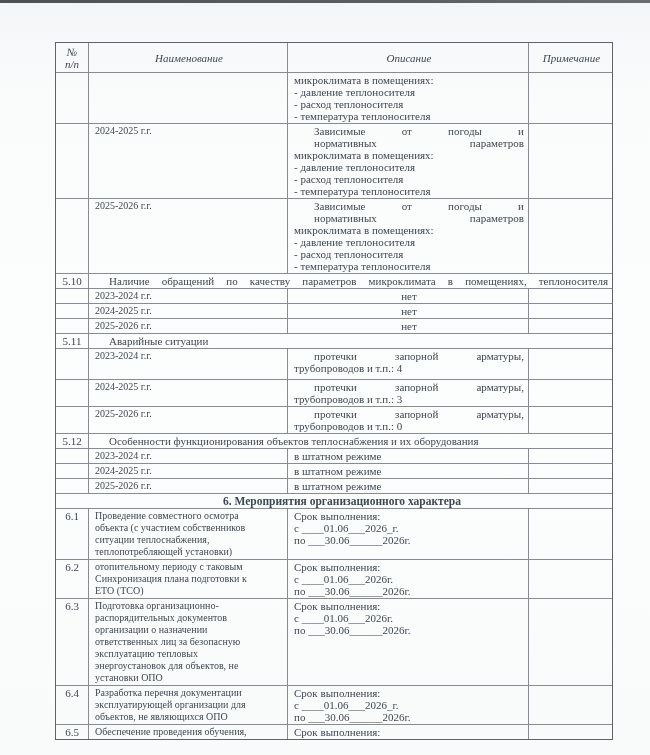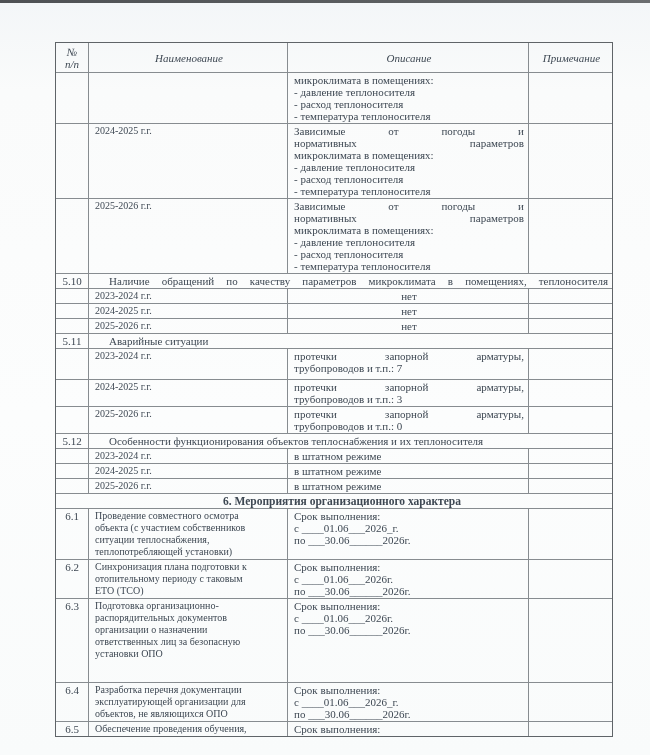--- a/index.html
+++ b/index.html
@@ -34,21 +34,21 @@
   .c3{flex:1 1 auto;}
   .cmerged234{flex:1 1 auto;}
   .cmergedfull{flex:1 1 auto;text-align:center;}
   .header-row{min-height:30px;}
   .header-row .cell{
     font-style:italic;text-align:center;
     display:flex;align-items:center;justify-content:center;
     white-space:pre-line;font-size:11px;
   }
   .line{display:block;}
-  .jline{text-align:justify;text-align-last:justify;}
+  .jline{text-align:justify;text-align-last:justify;margin-left:20px;}
   .center-text{}
   .fill-text{text-align:justify;text-align-last:justify;}
   .desc-center{text-align:center;}
   .bold{font-weight:bold;font-size:11.5px;}
   .vcenter{display:flex;flex-direction:column;justify-content:center;margin-left:14px;}
 </style>
 </head>
 <body>
 
 <div class="page">
@@ -140,21 +140,21 @@
         <div class="cell c0">5.11</div>
         <div class="cell cmerged234 vcenter center-text">Аварийные ситуации</div>
       </div>
       <div class="row" style="min-height: 31px;">
         <div class="cell c0"></div>
         <div class="cell c1">
           <div class="line">2023-2024 г.г.</div>
         </div>
         <div class="cell c2">
           <div class="line jline">протечки запорной арматуры,</div>
-          <div class="line">трубопроводов и т.п.: 7</div>
+          <div class="line">трубопроводов и т.п.: 4</div>
         </div>
         <div class="cell c3"></div>
       </div>
       <div class="row" style="min-height: 26px;">
         <div class="cell c0"></div>
         <div class="cell c1">
           <div class="line">2024-2025 г.г.</div>
         </div>
         <div class="cell c2">
           <div class="line jline">протечки запорной арматуры,</div>
@@ -168,21 +168,21 @@
           <div class="line">2025-2026 г.г.</div>
         </div>
         <div class="cell c2">
           <div class="line jline">протечки запорной арматуры,</div>
           <div class="line">трубопроводов и т.п.: 0</div>
         </div>
         <div class="cell c3"></div>
       </div>
       <div class="row" style="min-height: 13px;">
         <div class="cell c0">5.12</div>
-        <div class="cell cmerged234 vcenter center-text">Особенности функционирования объектов теплоснабжения и их теплоносителя</div>
+        <div class="cell cmerged234 vcenter center-text">Особенности функционирования объектов теплоснабжения и их оборудования</div>
       </div>
       <div class="row" style="min-height: 13px;">
         <div class="cell c0"></div>
         <div class="cell c1">
           <div class="line">2023-2024 г.г.</div>
         </div>
         <div class="cell c2">
           <div class="line">в штатном режиме</div>
         </div>
         <div class="cell c3"></div>
@@ -221,38 +221,40 @@
         <div class="cell c2">
           <div class="line">Срок выполнения:</div>
           <div class="line">с ____01.06___2026_г.</div>
           <div class="line">по ___30.06______2026г.</div>
         </div>
         <div class="cell c3"></div>
       </div>
       <div class="row" style="min-height: 34px;">
         <div class="cell c0">6.2</div>
         <div class="cell c1">
+          <div class="line">отопительному периоду с таковым</div>
           <div class="line">Синхронизация плана подготовки к</div>
-          <div class="line">отопительному периоду с таковым</div>
           <div class="line">ЕТО (ТСО)</div>
         </div>
         <div class="cell c2">
           <div class="line">Срок выполнения:</div>
           <div class="line">с ____01.06___2026г.</div>
           <div class="line">по ___30.06______2026г.</div>
         </div>
         <div class="cell c3"></div>
       </div>
       <div class="row" style="min-height: 84px; justify-content: flex-end;">
         <div class="cell c0">6.3</div>
         <div class="cell c1">
           <div class="line">Подготовка организационно-</div>
           <div class="line">распорядительных документов</div>
           <div class="line">организации о назначении</div>
           <div class="line">ответственных лиц за безопасную</div>
+          <div class="line">эксплуатацию тепловых</div>
+          <div class="line">энергоустановок для объектов, не</div>
           <div class="line">установки ОПО</div>
         </div>
         <div class="cell c2">
           <div class="line">Срок выполнения:</div>
           <div class="line">с ____01.06___2026г.</div>
           <div class="line">по ___30.06______2026г.</div>
         </div>
         <div class="cell c3"></div>
       </div>
       <div class="row" style="min-height: 38px;">

